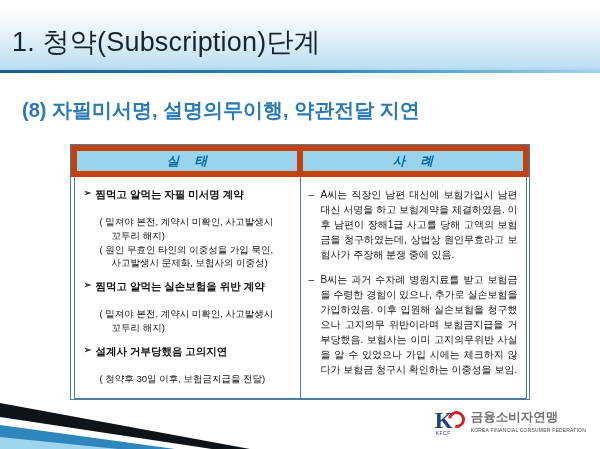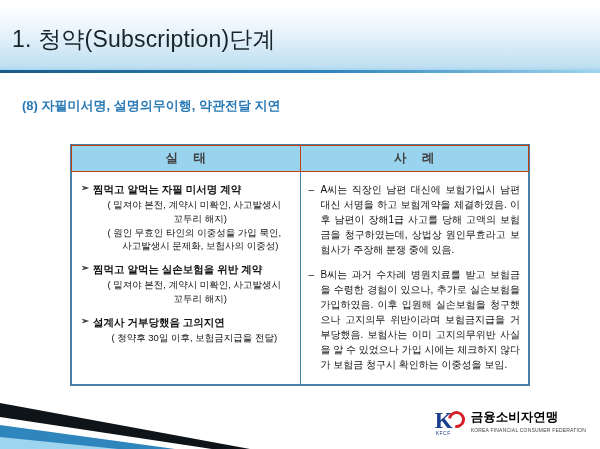--- a/index.html
+++ b/index.html
@@ -25,32 +25,32 @@
     position: absolute;
     top: 70px; left: 0;
     width: 600px;
     height: 3px;
     background: linear-gradient(to right, #1a5b8a 0%, #2f86bd 55%, #9ed4ee 100%);
   }
   .header-title {
     position: absolute;
     top: 24px;
     left: 12px;
-    font-size: 23px;
+    font-size: 27px;
     color: #18242b;
     letter-spacing: 0.2px;
     white-space: nowrap;
   }
 
   
   .subtitle {
     position: absolute;
     top: 97px;
     left: 22px;
-    font-size: 13px;
+    font-size: 20px;
     font-weight: bold;
     color: #2979b5;
     white-space: nowrap;
   }
 
   
   .table-wrap {
     position: absolute;
     top: 144px;
     left: 70px;
@@ -58,27 +58,28 @@
     border: 1px solid #4a7fa5;
     background: #ffffff;
   }
   table.main {
     width: 100%;
     border-collapse: collapse;
     table-layout: fixed;
   }
   table.main th {
     background: #9ad3ee;
-    border: 1px solid #c2410c;
+    border: 6px solid #c2410c;
     height: 26px;
     font-size: 12.5px;
     font-weight: bold;
-    color: #404040;
+    color: #0369a1;
     letter-spacing: 6px;
     text-indent: 6px;
+    font-style: italic;
   }
   table.main td {
     border: 1px solid #4a7fa5;
     vertical-align: top;
     padding: 10px 8px 12px 8px;
     background: #ffffff;
   }
   td.col-left { width: 48%; }
   td.col-right { width: 52%; }
 
@@ -99,22 +100,21 @@
     left: 1px;
     top: 0;
     font-size: 9.5px;
     color: #333333;
   }
   .grp-sub {
     font-size: 9.5px;
     color: #111111;
     line-height: 1.45;
     padding-left: 17px;
-    margin-top: 2px;
-    text-align: center;
+    margin-top: 14px;
   }
   .grp-sub div { white-space: nowrap; }
   .grp-sub .indent { padding-left: 12px; }
 
   
   .case {
     display: flex;
     font-size: 10px;
     color: #111111;
     line-height: 1.5;
@@ -173,21 +173,21 @@
     position: absolute;
     left: 1px;
     bottom: -1px;
     font-size: 5px;
     color: #1b3f8f;
     letter-spacing: 0.5px;
   }
   .logo-text-main {
     font-size: 12.5px;
     font-weight: bold;
-    color: #000000;
+    color: #737373;
     line-height: 1.1;
   }
   .logo-text-sub {
     font-size: 5px;
     color: #444444;
     letter-spacing: 0.2px;
     margin-top: 2px;
   }
 </style>
 </head>

